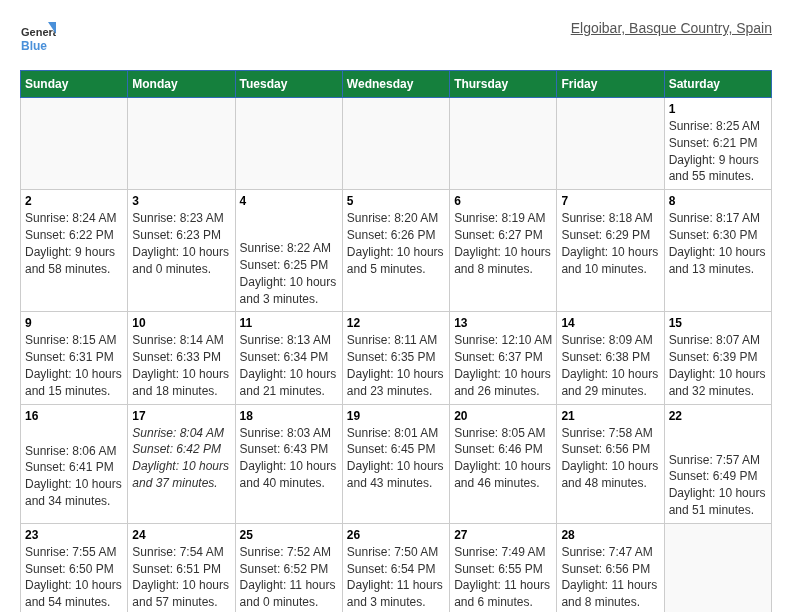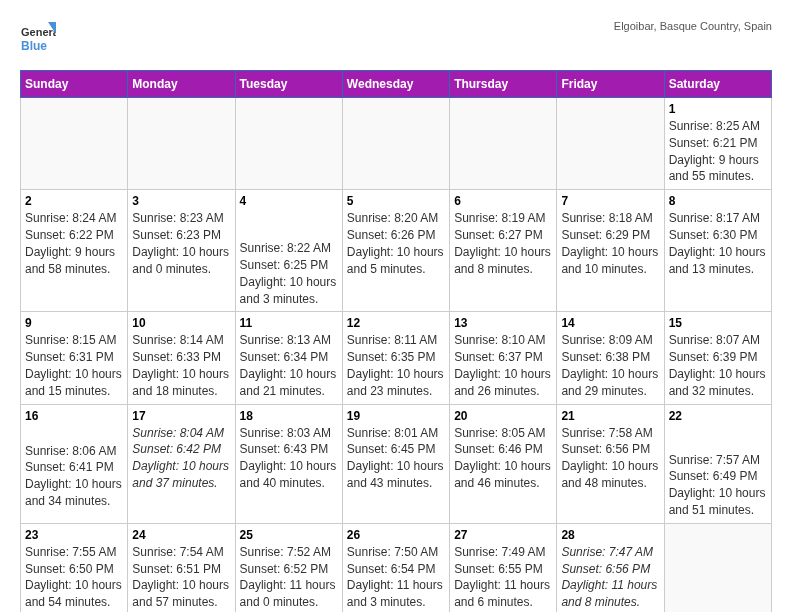--- a/index.html
+++ b/index.html
@@ -23,30 +23,31 @@
     }
     .title-block {
       text-align: right;
     }
     .main-title {
       font-size: 32px;
       font-weight: bold;
       color: #333;
     }
     .subtitle {
-      font-size: 11px;
+      font-size: 14px;
       color: #555;
+      text-decoration: underline;
     }
     table {
       width: 100%;
       border-collapse: collapse;
       font-size: 11px;
     }
     thead tr {
-      background-color: #a21caf;
+      background-color: #15803d;
       color: white;
     }
     thead th {
       padding: 6px 4px;
       text-align: left;
       font-weight: bold;
       font-size: 12px;
       border: 1px solid #2e6ab4;
     }
     tbody tr {
@@ -193,21 +194,21 @@
         </td>
         <td>
           <div class="day-num">12</div>
           <div class="day-info" style="white-space: pre-line;">Sunrise: 8:11 AM
 Sunset: 6:35 PM
 Daylight: 10 hours
 and 23 minutes.</div>
         </td>
         <td>
           <div class="day-num">13</div>
-          <div class="day-info" style="white-space: pre-line;">Sunrise: 8:10 AM
+          <div class="day-info" style="white-space: pre-line;">Sunrise: 12:10 AM
 Sunset: 6:37 PM
 Daylight: 10 hours
 and 26 minutes.</div>
         </td>
         <td>
           <div class="day-num">14</div>
           <div class="day-info" style="white-space: pre-line;">Sunrise: 8:09 AM
 Sunset: 6:38 PM
 Daylight: 10 hours
 and 29 minutes.</div>
@@ -302,21 +303,21 @@
         </td>
         <td>
           <div class="day-num">27</div>
           <div class="day-info" style="white-space: pre-line;">Sunrise: 7:49 AM
 Sunset: 6:55 PM
 Daylight: 11 hours
 and 6 minutes.</div>
         </td>
         <td>
           <div class="day-num">28</div>
-          <div class="day-info" style="white-space: pre-line; font-style: italic;">Sunrise: 7:47 AM
+          <div class="day-info" style="white-space: pre-line;">Sunrise: 7:47 AM
 Sunset: 6:56 PM
 Daylight: 11 hours
 and 8 minutes.</div>
         </td>
         <td class="empty-cell"></td>
       </tr>
     </tbody>
 </table>
 
 </body></html>

